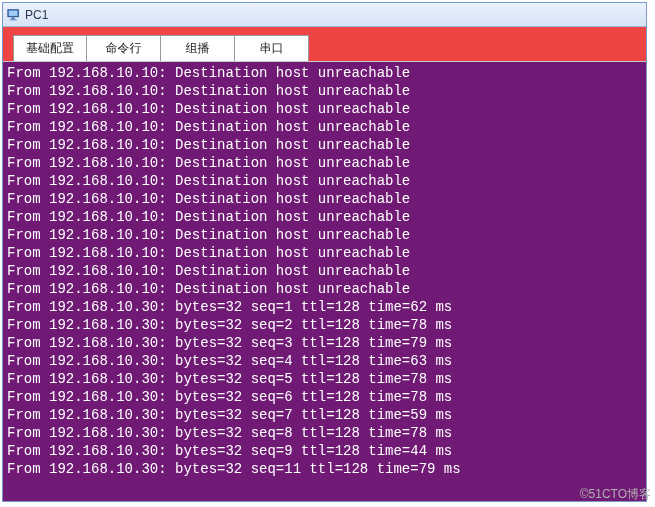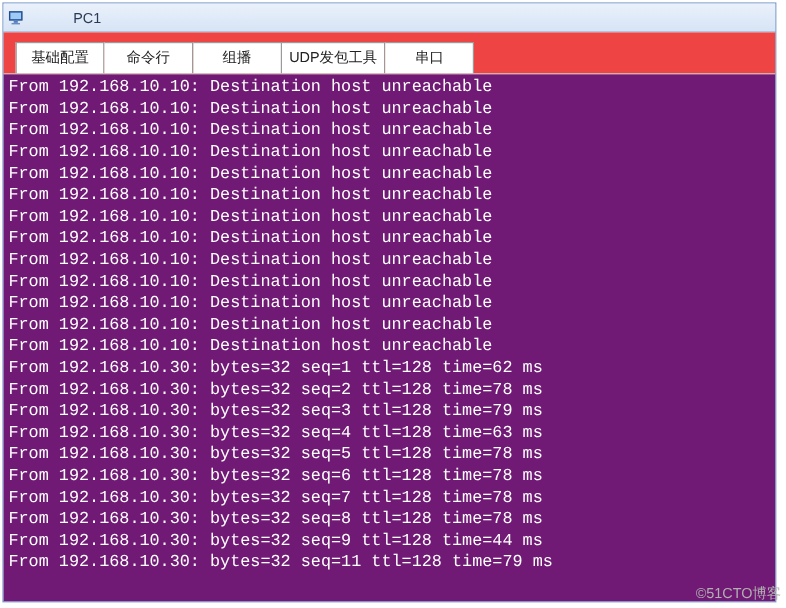--- a/index.html
+++ b/index.html
@@ -20,21 +20,20 @@
     flex-direction: column;
     background: #fff;
   }
   .titlebar {
     background: linear-gradient(to bottom, #eaf1fb 0%, #d7e4f5 100%);
     border-bottom: 1px solid #9fb7d9;
     height: 24px;
     display: flex;
     align-items: center;
     padding: 0 4px;
-    gap: 36px;
   }
   .titlebar .tb-icon {
     width: 14px; height: 14px;
     margin-right: 4px;
     display: inline-block;
   }
   .titlebar .tb-icon svg { display: block; }
   .titlebar .title {
     color: #2a3a55;
     font-size: 12px;
@@ -108,23 +107,20 @@
     <div class="tab">
       <span>基础配置</span>
     </div>
     <div class="tab active">
       <span>命令行</span>
     </div>
     <div class="tab">
       <span>组播</span>
     </div>
     <div class="tab">
-      <span>UDP发包工具</span>
-    </div>
-    <div class="tab">
       <span>串口</span>
     </div>
   </div>
 
   <div class="terminal" id="terminal">
       <div class="line">From 192.168.10.10: Destination host unreachable</div>
       <div class="line">From 192.168.10.10: Destination host unreachable</div>
       <div class="line">From 192.168.10.10: Destination host unreachable</div>
       <div class="line">From 192.168.10.10: Destination host unreachable</div>
       <div class="line">From 192.168.10.10: Destination host unreachable</div>
@@ -135,21 +131,21 @@
       <div class="line">From 192.168.10.10: Destination host unreachable</div>
       <div class="line">From 192.168.10.10: Destination host unreachable</div>
       <div class="line">From 192.168.10.10: Destination host unreachable</div>
       <div class="line">From 192.168.10.10: Destination host unreachable</div>
       <div class="line">From 192.168.10.30: bytes=32 seq=1 ttl=128 time=62 ms</div>
       <div class="line">From 192.168.10.30: bytes=32 seq=2 ttl=128 time=78 ms</div>
       <div class="line">From 192.168.10.30: bytes=32 seq=3 ttl=128 time=79 ms</div>
       <div class="line">From 192.168.10.30: bytes=32 seq=4 ttl=128 time=63 ms</div>
       <div class="line">From 192.168.10.30: bytes=32 seq=5 ttl=128 time=78 ms</div>
       <div class="line">From 192.168.10.30: bytes=32 seq=6 ttl=128 time=78 ms</div>
-      <div class="line">From 192.168.10.30: bytes=32 seq=7 ttl=128 time=78 ms</div>
+      <div class="line">From 192.168.10.30: bytes=32 seq=7 ttl=128 time=59 ms</div>
       <div class="line">From 192.168.10.30: bytes=32 seq=8 ttl=128 time=78 ms</div>
       <div class="line">From 192.168.10.30: bytes=32 seq=9 ttl=128 time=44 ms</div>
       <div class="line">From 192.168.10.30: bytes=32 seq=11 ttl=128 time=79 ms</div>
     </div>
 
 </div>
 
 <div class="watermark">©51CTO博客</div>
 
 </body></html>

